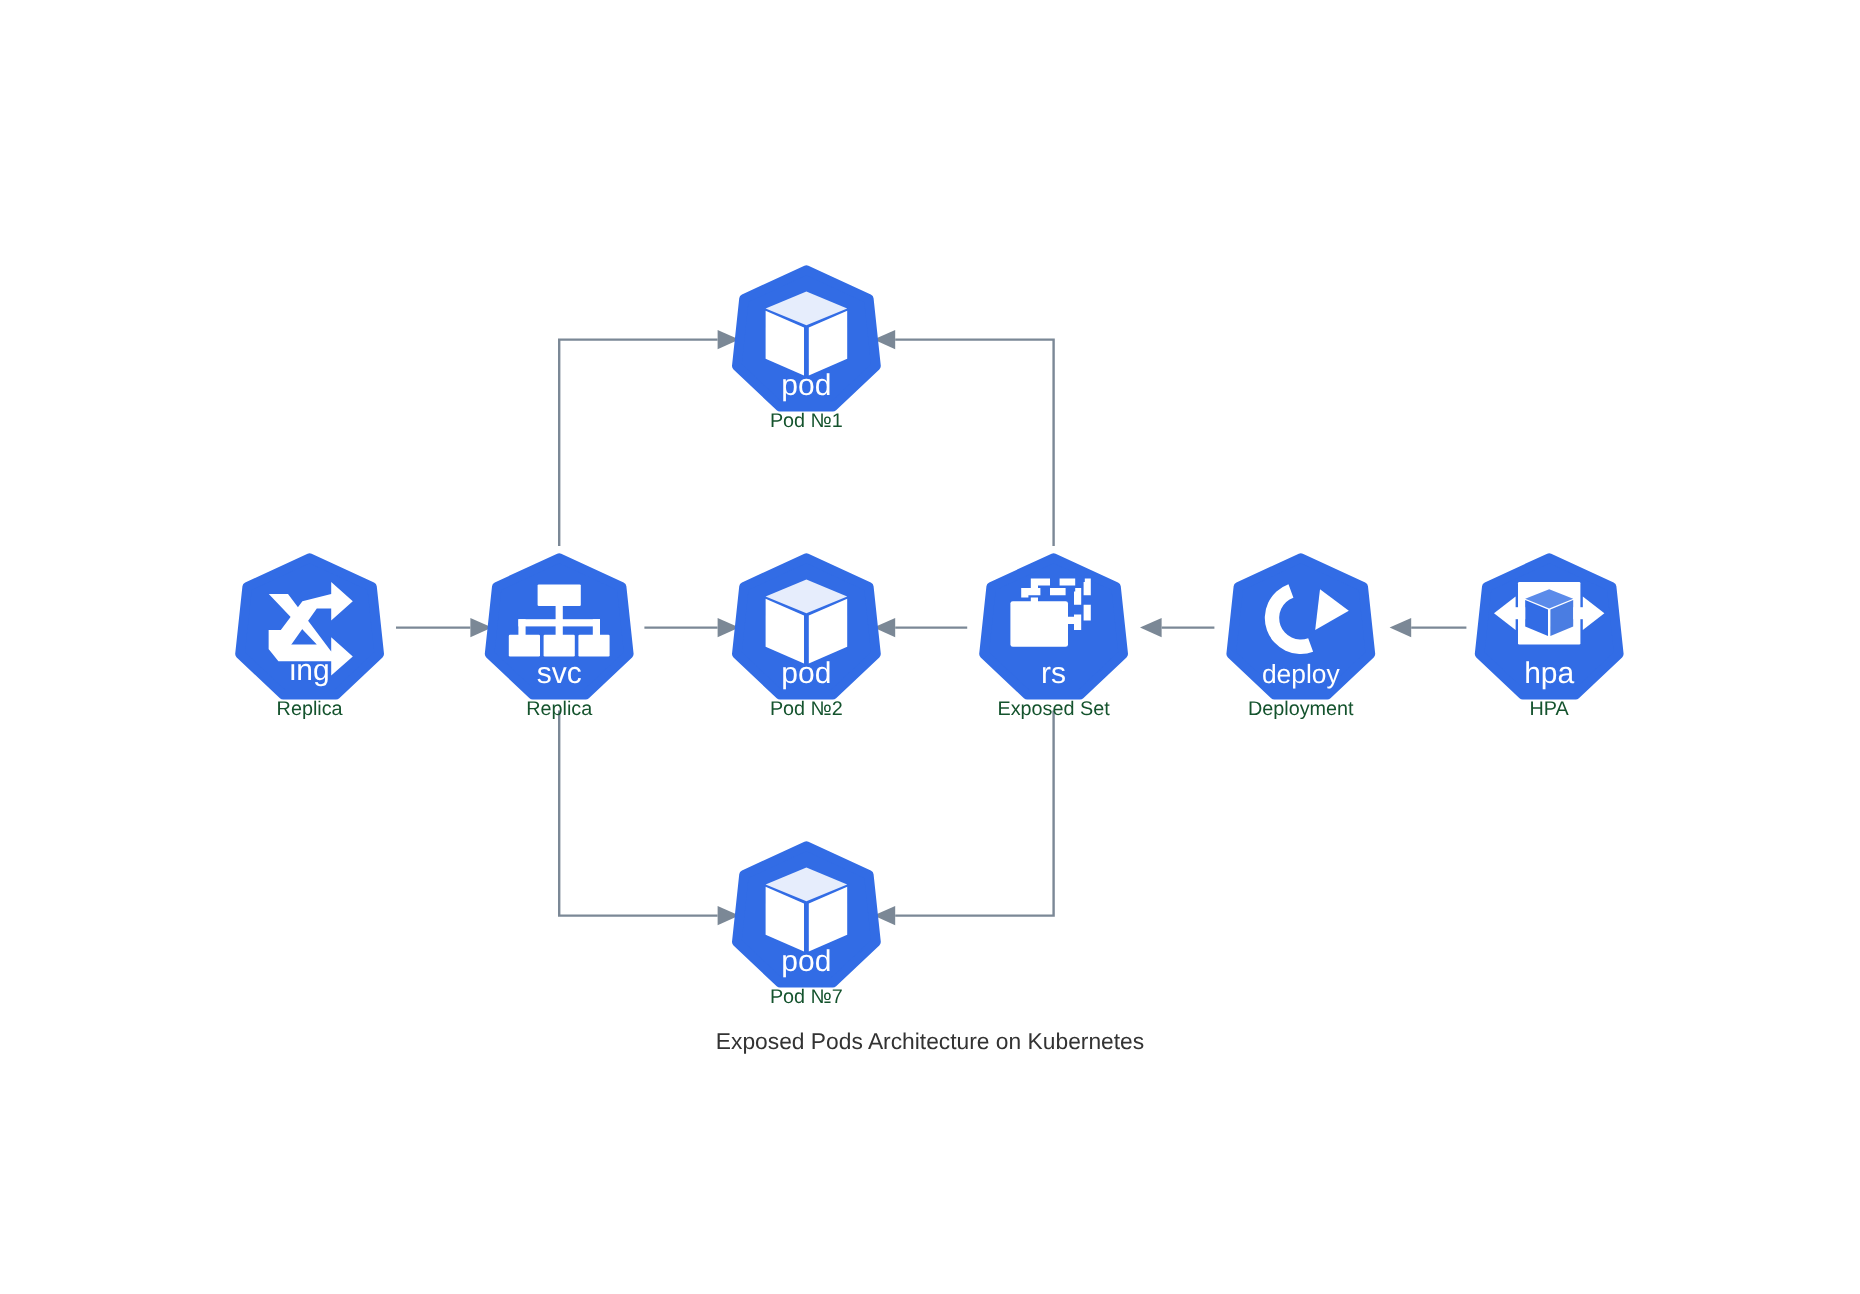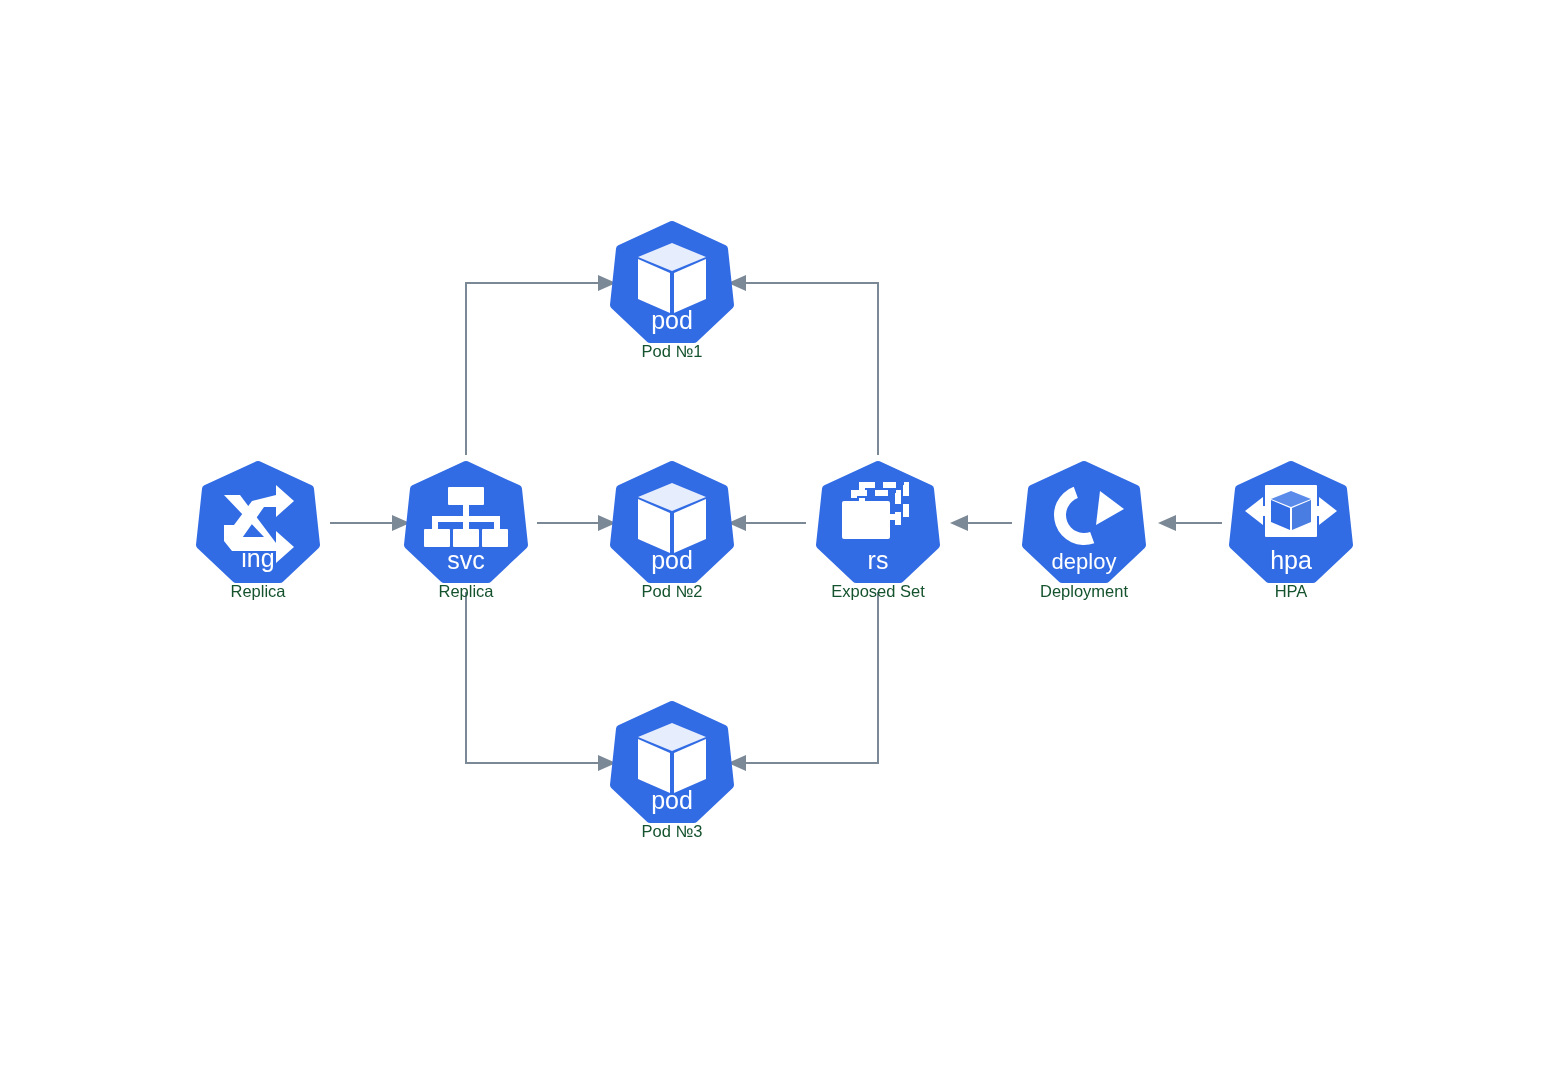--- a/index.html
+++ b/index.html
@@ -205,21 +205,21 @@
       <svg viewBox="0 0 120 120">
         <path fill="#326CE5" d="M60 2 L112 26 L118 82 L82 116 L38 116 L2 82 L8 26 Z" stroke="#326CE5" stroke-width="8" stroke-linejoin="round"></path>
         <g>
           <path d="M60 20 L94 34 L60 48 L26 34 Z" fill="#ffffff" opacity="0.88"></path>
           <path d="M26 36 L58 50 L58 90 L26 76 Z" fill="#ffffff"></path>
           <path d="M62 50 L94 36 L94 76 L62 90 Z" fill="#ffffff"></path>
         </g>
         <text class="inner-tag" x="60" y="106" text-anchor="middle">pod</text>
       </svg>
     </div>
-    <div class="node-caption">Pod №3</div>
+    <div class="node-caption">Pod №7</div>
   </div>
 
   <div class="node" style="left:878px; top:523px;">
     <div class="node-glyph">
       <svg viewBox="0 0 120 120">
         <path fill="#326CE5" d="M60 2 L112 26 L118 82 L82 116 L38 116 L2 82 L8 26 Z" stroke="#326CE5" stroke-width="8" stroke-linejoin="round"></path>
         <g>
           <rect x="44" y="22" width="44" height="32" fill="none" stroke="#ffffff" stroke-width="6" stroke-dasharray="13 8"></rect>
           <rect x="36" y="30" width="44" height="32" fill="none" stroke="#ffffff" stroke-width="6" stroke-dasharray="13 8"></rect>
           <rect x="24" y="38" width="48" height="38" fill="#ffffff" rx="2"></rect>
@@ -259,14 +259,15 @@
           <rect x="28" y="43" width="12" height="10" fill="#ffffff"></rect>
           <path d="M88 34 L88 62 L106 48 Z" fill="#ffffff"></path>
           <rect x="80" y="43" width="12" height="10" fill="#ffffff"></rect>
         </g>
         <text class="inner-tag" x="60" y="106" text-anchor="middle">hpa</text>
       </svg>
     </div>
     <div class="node-caption">HPA</div>
   </div>
 
+  <div id="diagram-caption">Exposed Pods Architecture on Kubernetes</div>
 
 </div>
 
 </body></html>

